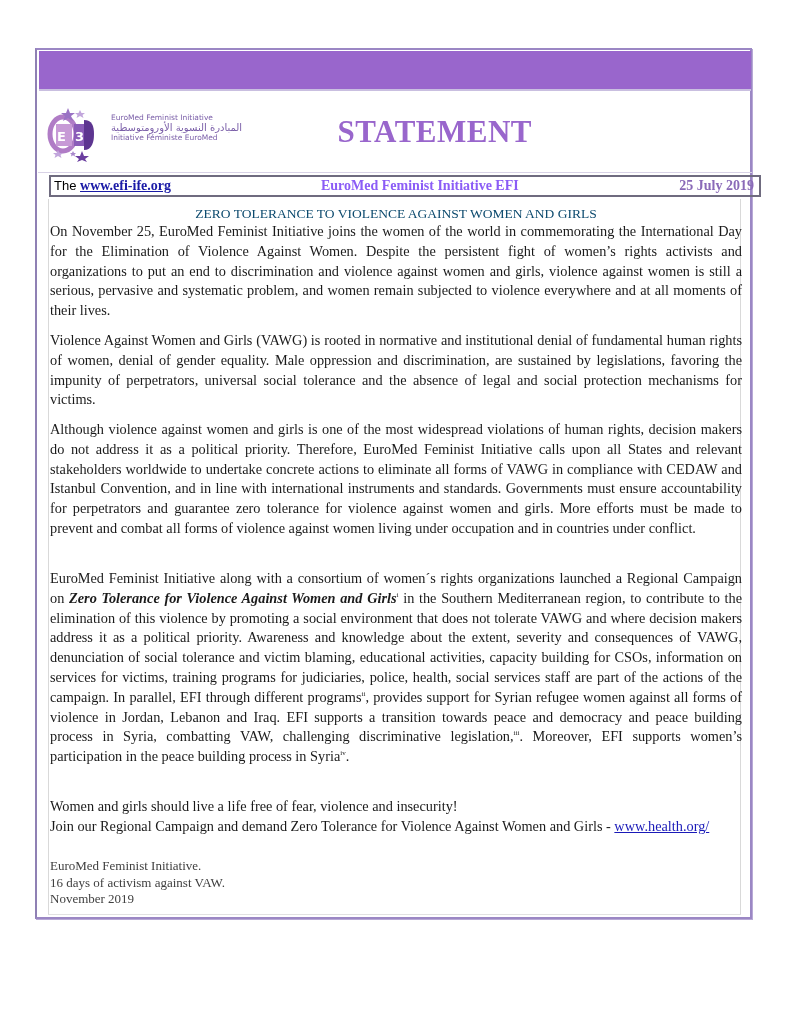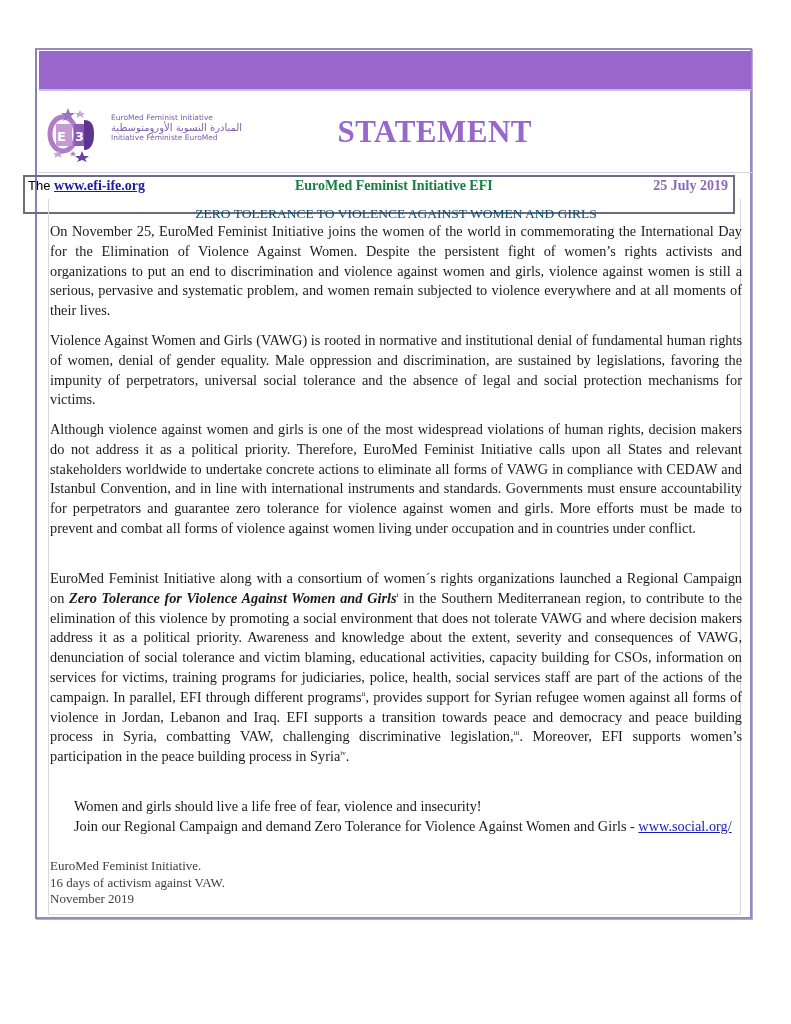--- a/index.html
+++ b/index.html
@@ -25,42 +25,42 @@
   .logo-text div { white-space: nowrap; margin-left: 8px; }
   .title {
     position: absolute; left: 262px; top: 114px; width: 270px; text-align: right;
     font-family: "Liberation Serif", serif; font-weight: bold; font-size: 31px;
     color: #9966cc; letter-spacing: 0.5px;
   }
   .sep-line {
     position: absolute; left: 38px; top: 172px; width: 714px; height: 1px; background: #d8d2e6;
   }
   .info-row {
-    position: absolute; left: 23px; top: 175px; width: 712px; height: 39px;
+    position: absolute; left: 49px; top: 175px; width: 712px; height: 22px;
     border: 2px solid #6f6b7f; box-sizing: border-box;
     font-family: "Liberation Serif", serif; font-size: 14px;
   }
   .info-row .the { position: absolute; left: 3px; top: 1px; font-family: "Liberation Sans", sans-serif; font-size: 13px; color: #000; }
   .info-row .the a { font-family: "Liberation Serif", serif; font-weight: bold; color: #1a1aa6; text-decoration: underline; font-size: 14px; }
-  .info-row .org { position: absolute; left: 270px; top: 1px; font-weight: bold; color: #15803d; }
+  .info-row .org { position: absolute; left: 270px; top: 1px; font-weight: bold; color: #8b5cf6; }
   .info-row .date { position: absolute; right: 5px; top: 1px; font-weight: bold; color: #8a6ab8; }
 
   .body-box {
     position: absolute; left: 48px; top: 199px; width: 693px; height: 716px;
     border-left: 1px solid #d9d9d9; border-right: 1px solid #d9d9d9; border-bottom: 1px solid #e2e2e2;
     box-sizing: border-box;
   }
   .heading {
     position: absolute; left: 40px; top: 206px; width: 712px; text-align: center;
     font-family: "Liberation Serif", serif; font-size: 13.5px; color: #0c4a6e;
   }
   .para {
     position: absolute; left: 50px; width: 692px;
     font-family: "Liberation Serif", serif; font-size: 14.3px; line-height: 19.8px;
-    color: #1a1a1a; text-align: justify; margin-left: 24px;
+    color: #1a1a1a; text-align: justify;
   }
   .para sup { font-size: 7px; vertical-align: super; line-height: 0; }
   .para .em { font-style: italic; font-weight: bold; }
   .para a { color: #1a1ab8; text-decoration: underline; }
   .footer-block {
     position: absolute; left: 50px; top: 858px;
     font-family: "Liberation Serif", serif; font-size: 13px; line-height: 16.5px; color: #404040;
   }
 </style>
 </head>
@@ -105,20 +105,20 @@
 <div class="heading">ZERO TOLERANCE TO VIOLENCE AGAINST WOMEN AND GIRLS</div>
 
 <p class="para" style="top: 222px; margin:0;">On November 25, EuroMed Feminist Initiative joins the women of the world in commemorating the International Day for the Elimination of Violence Against Women. Despite the persistent fight of women’s rights activists and organizations to put an end to discrimination and violence against women and girls, violence against women is still a serious, pervasive and systematic problem, and women remain subjected to violence everywhere and at all moments of their lives.</p>
 <p class="para" style="top: 331px; margin:0;">Violence Against Women and Girls (VAWG) is rooted in normative and institutional denial of fundamental human rights of women, denial of gender equality. Male oppression and discrimination, are sustained by legislations, favoring the impunity of perpetrators, universal social tolerance and the absence of legal and social protection mechanisms for victims.</p>
 <p class="para" style="top: 420px; margin:0;">Although violence against women and girls is one of the most widespread violations of human rights, decision makers do not address it as a political priority. Therefore, EuroMed Feminist Initiative calls upon all States and relevant stakeholders worldwide to undertake concrete actions to eliminate all forms of VAWG in compliance with CEDAW and Istanbul Convention, and in line with international instruments and standards. Governments must ensure accountability for perpetrators and guarantee zero tolerance for violence against women and girls. More efforts must be made to prevent and combat all forms of violence against women living under occupation and in countries under conflict.</p>
 
 <p class="para" style="top: 569px; margin:0;"><span>EuroMed Feminist Initiative along with a consortium of women´s rights organizations launched a Regional Campaign on </span><span class="em">Zero Tolerance for Violence Against Women and Girls</span><sup>i</sup><span> in the Southern Mediterranean region, to contribute to the elimination of this violence by promoting a social environment that does not tolerate VAWG and where decision makers address it as a political priority. Awareness and knowledge about the extent, severity and consequences of VAWG, denunciation of social tolerance and victim blaming, educational activities, capacity building for CSOs, information on services for victims, training programs for judiciaries, police, health, social services staff are part of the actions of the campaign. In parallel, EFI through different programs</span><sup>ii</sup><span>, provides support for Syrian refugee women against all forms of violence in  Jordan, Lebanon and Iraq. EFI supports a transition towards peace and democracy and peace building process in Syria, combatting VAW, challenging discriminative legislation,</span><sup>iii</sup><span>. Moreover, EFI supports women’s participation in the peace building process in Syria</span><sup>iv</sup><span>.</span></p>
 
 <div class="para" style="top: 797px;">
   <div style="text-align:left;">Women and girls should live a life free of fear, violence and insecurity!</div>
-  <div style="text-align: justify; text-align-last: left;"><span>Join our Regional Campaign and demand Zero Tolerance for Violence Against Women and Girls - </span><a>www.social.org/</a></div>
+  <div style="text-align: justify; text-align-last: left;"><span>Join our Regional Campaign and demand Zero Tolerance for Violence Against Women and Girls - </span><a>www.health.org/</a></div>
 </div>
 
 <div class="footer-block">
   <div>EuroMed Feminist Initiative.</div>
   <div>16 days of activism against VAW.</div>
   <div>November 2019</div>
 </div>
 
 </body></html>

